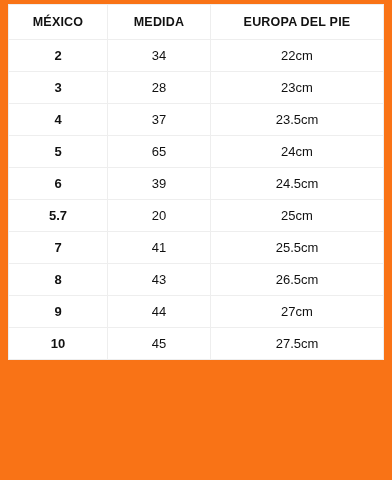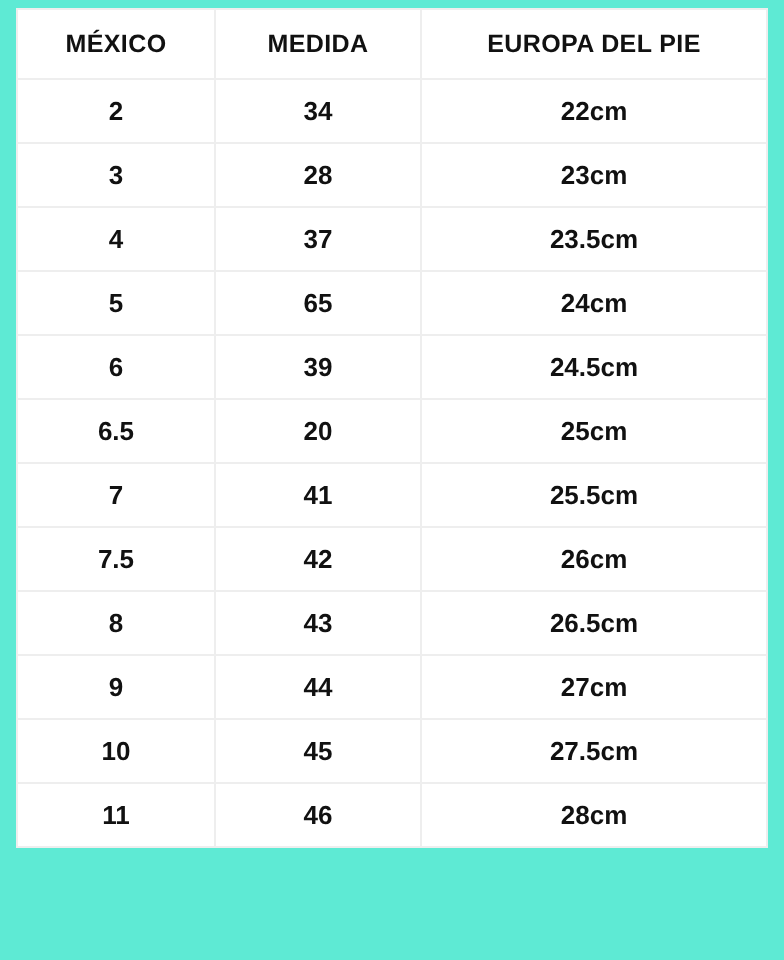--- a/index.html
+++ b/index.html
@@ -12,21 +12,21 @@
     background: #f7f7f7;
     font-family: "Liberation Sans", sans-serif;
     -webkit-font-smoothing: antialiased;
     overflow: hidden;
   }
   .page {
     width: 392px;
     height: 480px;
     box-sizing: border-box;
     padding: 4px 9px 8px 8px;
-    background: #5eead4;
+    background: #f97316;
   }
   table.size-table {
     width: 100%;
     border-collapse: collapse;
     background: #ffffff;
     table-layout: fixed;
   }
   table.size-table col.c1 { width: 99px; }
   table.size-table col.c2 { width: 103px; }
   table.size-table col.c3 { width: 173px; }
@@ -42,21 +42,21 @@
   table.size-table thead th {
     height: 34px;
     font-size: 12.5px;
     font-weight: bold;
     letter-spacing: 0.2px;
     background: #ffffff;
   }
   table.size-table tbody td {
     height: 31px;
     font-size: 13px;
-    font-weight: bold;
+    font-weight: normal;
     background: #ffffff;
   }
   table.size-table tbody td.mx {
     font-weight: bold;
   }
 </style>
 </head>
 <body>
 
 <div class="page">
@@ -93,49 +93,39 @@
           <td class="mx">5</td>
           <td class="eu">65</td>
           <td class="foot">24cm</td>
         </tr>
         <tr>
           <td class="mx">6</td>
           <td class="eu">39</td>
           <td class="foot">24.5cm</td>
         </tr>
         <tr>
-          <td class="mx">6.5</td>
+          <td class="mx">5.7</td>
           <td class="eu">20</td>
           <td class="foot">25cm</td>
         </tr>
         <tr>
           <td class="mx">7</td>
           <td class="eu">41</td>
           <td class="foot">25.5cm</td>
-        </tr>
-        <tr>
-          <td class="mx">7.5</td>
-          <td class="eu">42</td>
-          <td class="foot">26cm</td>
         </tr>
         <tr>
           <td class="mx">8</td>
           <td class="eu">43</td>
           <td class="foot">26.5cm</td>
         </tr>
         <tr>
           <td class="mx">9</td>
           <td class="eu">44</td>
           <td class="foot">27cm</td>
         </tr>
         <tr>
           <td class="mx">10</td>
           <td class="eu">45</td>
           <td class="foot">27.5cm</td>
         </tr>
-        <tr>
-          <td class="mx">11</td>
-          <td class="eu">46</td>
-          <td class="foot">28cm</td>
-        </tr>
       </tbody>
   </table>
 </div>
 
 </body></html>

